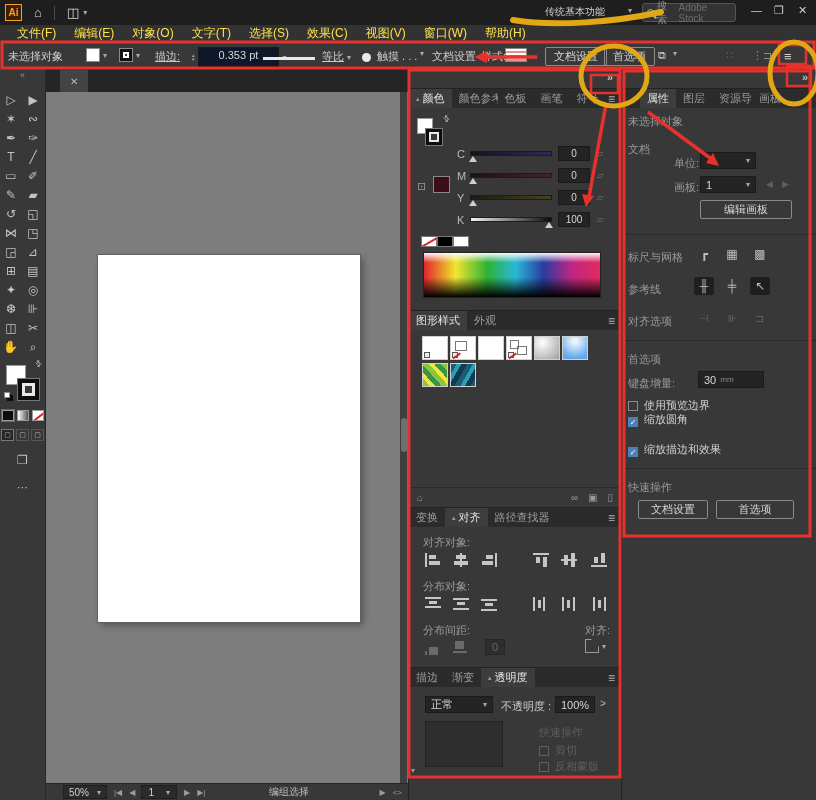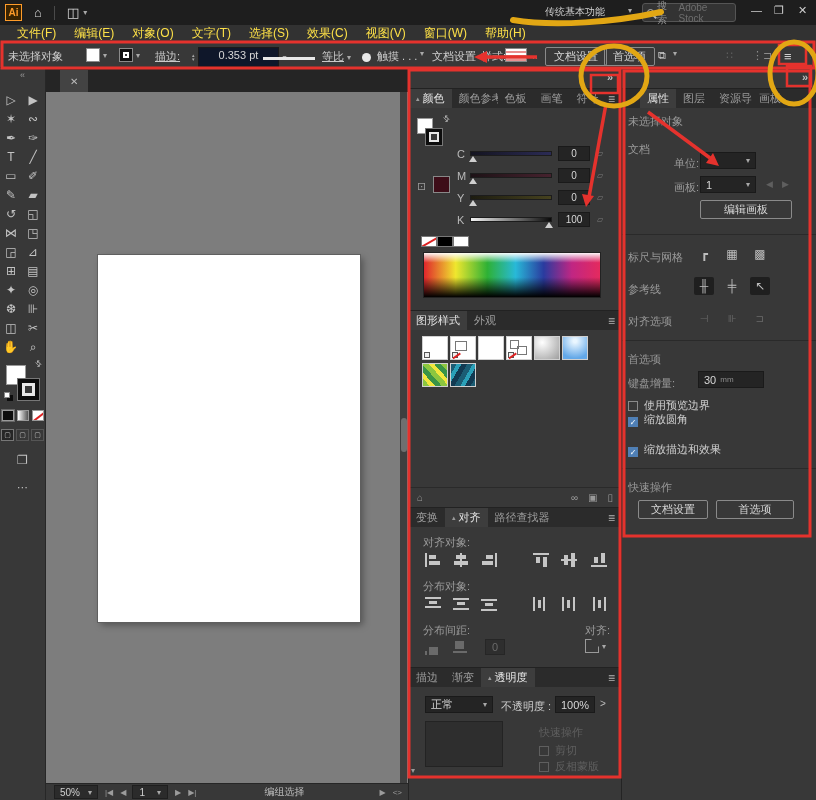--- a/index.html
+++ b/index.html
@@ -69,21 +69,21 @@
   .doctab{margin-left:14px;height:22px;background:#434343;color:#e2e2e2;display:flex;align-items:center;
           padding:0 10px;gap:10px;font-size:11px}
   .doctab .x{color:#bbb;font-size:10px}
   .pasteboard{left:46px;top:92px;width:362px;height:691px;background:#7d7d7d;overflow:hidden}
   .artboard{position:absolute;left:52px;top:163px;width:262px;height:367px;background:#fff;
             box-shadow:0 0 0 1px #5f5f5f,3px 3px 7px rgba(0,0,0,.35)}
   .vscroll{position:absolute;right:1px;top:0;width:7px;height:100%;background:#3f3f3f}
   .vthumb{position:absolute;right:1px;top:326px;width:6px;height:34px;background:#6f6f6f;border-radius:3px}
   .statusbar{left:46px;top:783px;width:362px;height:17px;background:#383838;border-top:1px solid #262626;
              display:flex;align-items:center;font-size:10px}
-  .zoombox{margin-left:8px;background:#2b2b2b;border:1px solid #1f1f1f;height:14px;line-height:13px;padding:0 5px;
+  .zoombox{margin-left:17px;background:#2b2b2b;border:1px solid #1f1f1f;height:14px;line-height:13px;padding:0 5px;
            display:flex;gap:8px;align-items:center;color:#cfcfcf}
   .navic{color:#9c9c9c;font-size:8px;margin-left:7px}
   .abnum{margin-left:6px;background:#2b2b2b;border:1px solid #1f1f1f;height:14px;line-height:13px;padding:0 6px;
          display:flex;gap:12px;color:#cfcfcf}
   .gstat{flex:1;text-align:center;color:#bdbdbd}
   
   .dock{top:68px;height:732px;background:#383838}
   .tabrow{height:20px;background:#2b2b2b;display:flex;align-items:stretch;border-top:1px solid #222}
   .tab{display:flex;align-items:center;padding:0 7px;color:#9c9c9c;white-space:nowrap;font-size:11px}
   .tab.active{background:#3d3d3d;color:#e4e4e4}

